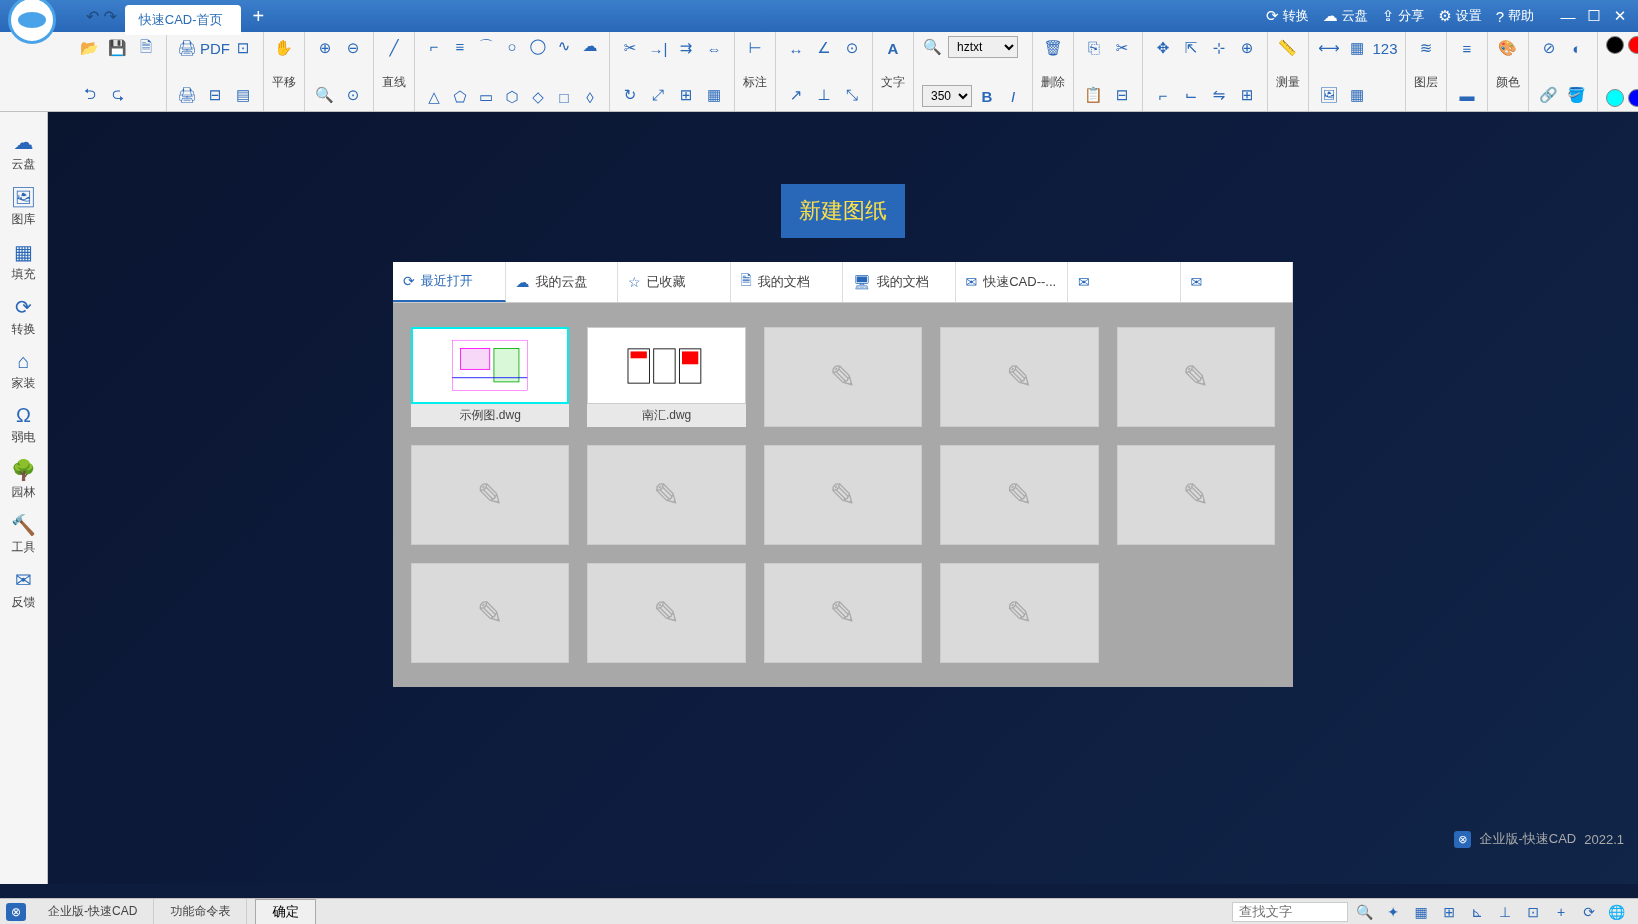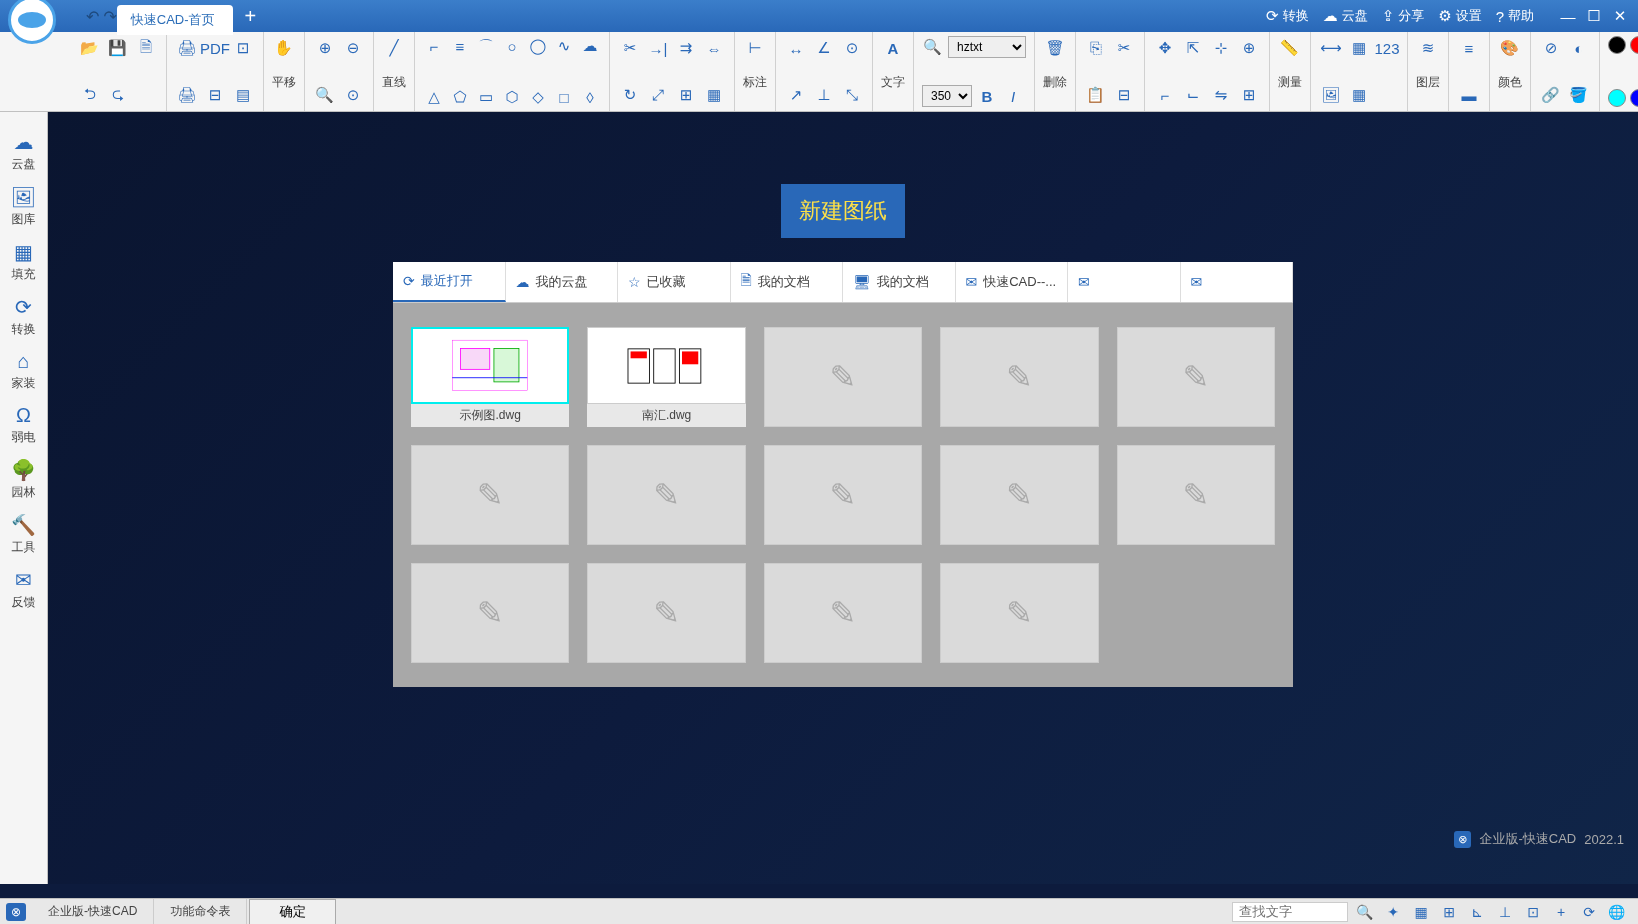--- a/index.html
+++ b/index.html
@@ -4,21 +4,21 @@
 <style>
 * { margin: 0; padding: 0; box-sizing: border-box; font-family: "Microsoft YaHei", sans-serif; }
 body { width: 1638px; height: 924px; background: #0d1b3d; overflow: hidden; }
 
 
 .titlebar { height: 32px; background: linear-gradient(to bottom, #3b7eca, #2968b8); display: flex; align-items: center; color: #fff; font-size: 13px; }
 .logo-circle { width: 48px; height: 48px; border-radius: 50%; background: #fff; border: 3px solid #4aa3e8; margin: 8px 10px 0 8px; z-index: 10; display: flex; align-items: center; justify-content: center; }
 .logo-icon { width: 28px; height: 16px; background: #4aa3e8; border-radius: 50%; position: relative; }
 .nav-arrows { display: flex; gap: 4px; margin-left: 20px; }
 .nav-arrow { color: #1e4a7e; font-size: 16px; cursor: pointer; }
-.tab { background: #fff; color: #2c6eb8; padding: 6px 18px 6px 14px; border-radius: 4px 4px 0 0; position: relative; top: 4px; font-size: 13px; }
+.tab { background: #fff; color: #2c6eb8; padding: 6px 18px 6px 14px; margin-left: 8px; border-radius: 4px 4px 0 0; position: relative; top: 4px; font-size: 13px; }
 .tab-add { color: #fff; font-size: 20px; margin-left: 12px; cursor: pointer; }
 .titlebar-right { margin-left: auto; display: flex; align-items: center; gap: 14px; padding-right: 8px; }
 .tb-btn { display: flex; align-items: center; gap: 4px; cursor: pointer; font-size: 13px; }
 .tb-icon { font-size: 15px; }
 .win-controls { display: flex; gap: 6px; margin-left: 10px; }
 .win-btn { width: 20px; height: 20px; display: flex; align-items: center; justify-content: center; font-size: 15px; cursor: pointer; }
 
 
 .ribbon { height: 80px; background: #f5f5f5; border-bottom: 1px solid #c0c0c0; display: flex; padding-left: 70px; }
 .ribbon-group { border-right: 1px solid #d0d0d0; padding: 4px 8px; display: flex; flex-direction: column; justify-content: space-between; }
@@ -52,21 +52,21 @@
 .ph-icon { font-size: 32px; color: #aaa; }
 
 .watermark { position: absolute; right: 14px; bottom: 36px; color: #aaa; font-size: 13px; display: flex; align-items: center; gap: 8px; }
 .wm-badge { background: #2968b8; color: #fff; padding: 2px 4px; border-radius: 3px; font-size: 11px; }
 
 
 .statusbar { position: absolute; bottom: 0; left: 0; right: 0; height: 26px; background: #e8e8e8; border-top: 1px solid #c0c0c0; display: flex; align-items: center; font-size: 12px; color: #444; }
 .sb-badge { background: #2968b8; color: #fff; padding: 2px 5px; margin: 0 6px; border-radius: 3px; }
 .sb-tab { padding: 0 16px; height: 100%; display: flex; align-items: center; border-right: 1px solid #ccc; }
 .sb-input { flex: 1; max-width: 350px; height: 20px; border: 1px solid #ccc; padding: 0 6px; font-size: 12px; margin-left: 8px; }
-.sb-btn { padding: 3px 29px; border: 1px solid #aaa; background: #f0f0f0; margin-left: 2px; cursor: pointer; }
+.sb-btn { padding: 3px 16px; border: 1px solid #aaa; background: #f0f0f0; margin-left: 8px; cursor: pointer; }
 .sb-right { margin-left: auto; display: flex; align-items: center; gap: 6px; padding-right: 10px; }
 .sb-search { width: 116px; height: 20px; border: 1px solid #ccc; padding: 0 6px; }
 .sb-ricon { width: 22px; height: 22px; display: flex; align-items: center; justify-content: center; color: #2968b8; font-size: 14px; cursor: pointer; }
 </style>
 </head>
 <body>
 
 <div class="titlebar">
   <div class="logo-circle">
       <div class="logo-icon"></div>
@@ -206,21 +206,21 @@
   </div>
   <div class="ribbon-group">
     <div class="rg-col">
       <div class="ricon" style="color:#2968b8;font-weight:bold">A</div>
       <div class="rg-label">文字</div>
     </div>
   </div>
   <div class="ribbon-group">
     <div class="rg-row">
       <div class="ricon ricon-sm">🔍</div>
-      <select class="select-input" style="width:78px" value="hztxt"><option>hztxt</option></select>
+      <select class="select-input" style="width:70px" value="hztxt"><option>hztxt</option></select>
     </div>
     <div class="rg-row">
       <select class="select-input" style="width:50px"><option>350</option></select>
       <div class="ricon ricon-sm">
           <b>B</b>
         </div>
       <div class="ricon ricon-sm">
           <i>I</i>
         </div>
     </div>

